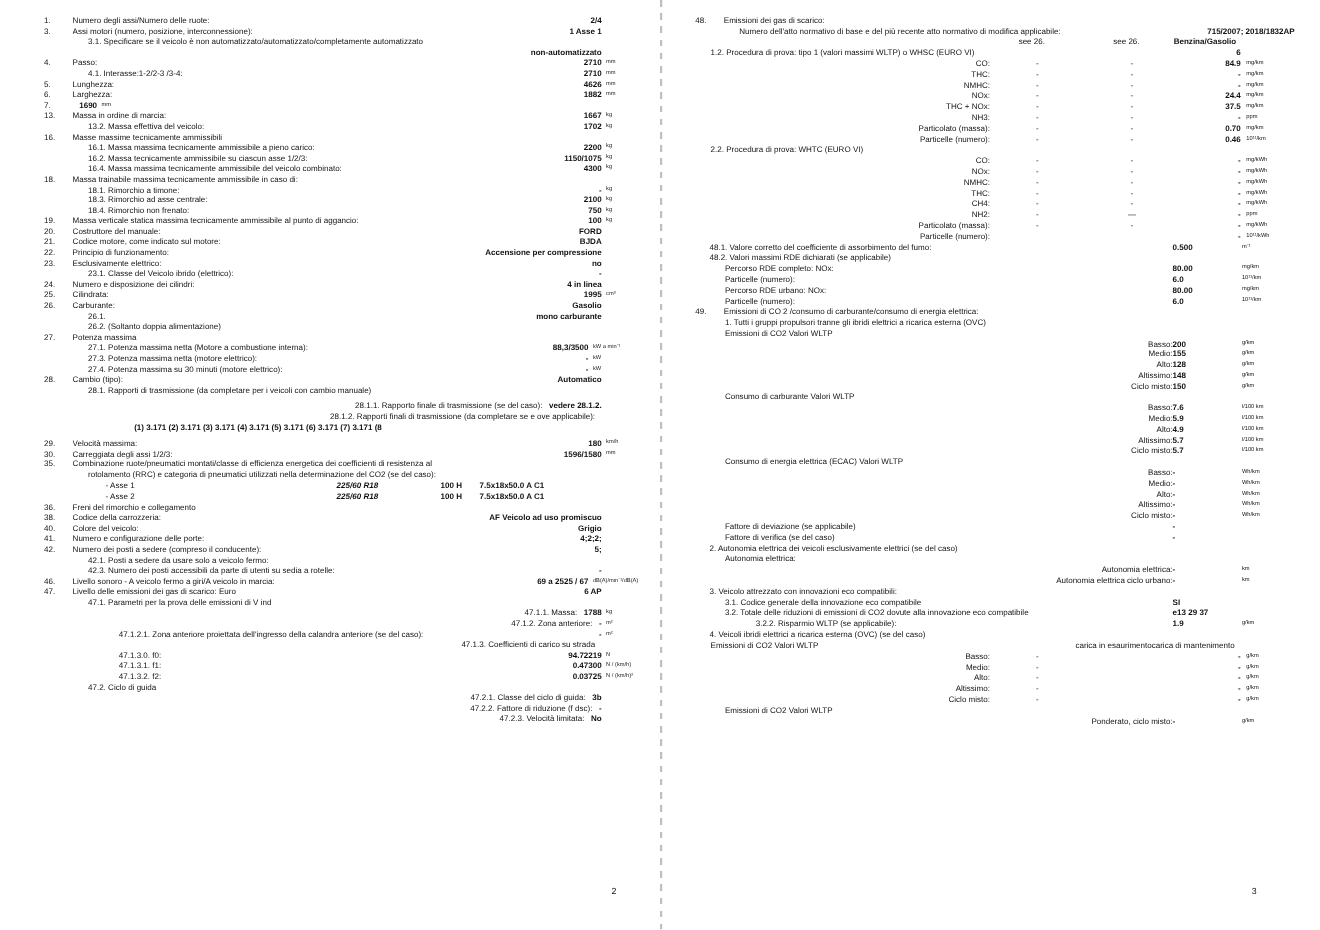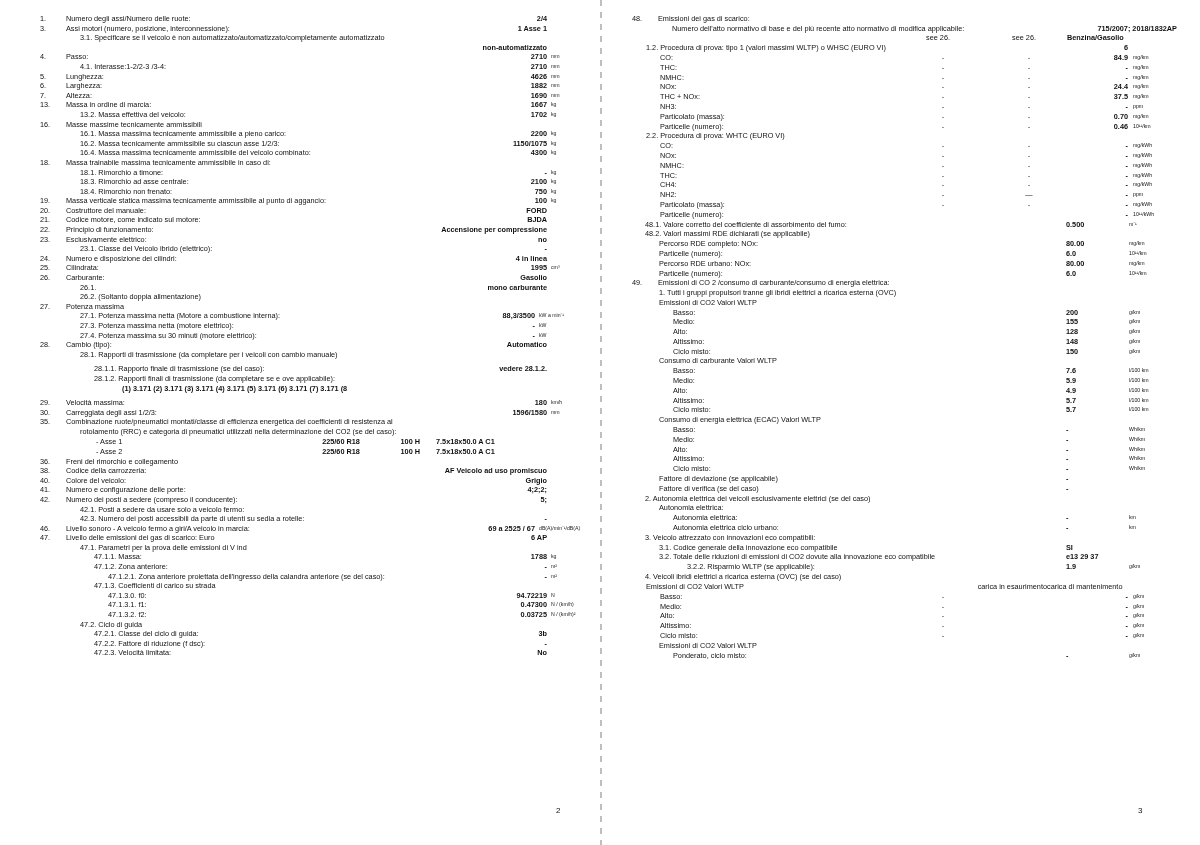--- a/index.html
+++ b/index.html
@@ -25,21 +25,21 @@
     font-size:7.3px;line-height:9.6px;
     white-space:nowrap;
   }
   .row .num{width:26px;flex:0 0 26px;text-align:left;}
   .row .lbl{flex:1 1 auto;overflow:hidden;}
   .row .val{flex:0 0 auto;text-align:right;font-weight:bold;padding-left:6px;}
   .row .unit{flex:0 0 34px;text-align:left;padding-left:4px;font-size:5.2px;font-weight:normal;color:#222;}
   .row .unit.w-lg{flex:0 0 46px;}
   .b{font-weight:bold;}
   .ind1{padding-left:14px;}
-  .ind2{padding-left:28px;}
+  .ind2{padding-left:28px;text-align:right;}
   .ind3{padding-left:42px;}
   .ind4{padding-left:56px;}
   .gap{height:5px;}
   .pgnum{position:absolute;font-size:8px;color:#111;}
   .pg-left{left:556px;top:806px;}
   .pg-right{left:1138px;top:806px;}
   .see-row{display:flex;font-size:7.3px;line-height:10px;}
   .see-row .lbl{flex:1 1 auto;}
   .see-row .c1{flex:0 0 86px;text-align:center;}
   .see-row .c2{flex:0 0 86px;text-align:center;}
@@ -49,21 +49,21 @@
   .r3 .a{flex:0 0 86px;text-align:center;}
   .r3 .b2{flex:0 0 86px;text-align:center;}
   .r3 .v{flex:0 0 56px;text-align:right;font-weight:bold;}
   .r3 .u{flex:0 0 44px;text-align:left;padding-left:5px;font-size:5.2px;}
   .r2{display:flex;font-size:7.3px;line-height:9.8px;white-space:nowrap;margin-left:13px;}
   .r2 .lbl{flex:1 1 auto;}
   .r2 .v{flex:0 0 58px;font-weight:bold;}
   .r2 .u{flex:0 0 48px;text-align:left;padding-left:5px;font-size:5.2px;}
   .tyre{display:flex;font-size:7.3px;line-height:10px;white-space:nowrap;}
   .tyre .lbl{flex:0 0 210px;padding-left:56px;}
-  .tyre .s1{flex:0 0 70px;text-align:center;font-weight:bold;}
+  .tyre .s1{flex:0 0 70px;text-align:left;font-weight:bold;font-style:italic;}
   .tyre .s2{flex:0 0 44px;text-align:right;font-weight:bold;}
   .tyre .s3{flex:0 0 120px;text-align:left;font-weight:bold;padding-left:16px;}
   .ovc{display:flex;font-size:7.3px;line-height:10px;}
   .ovc .lbl{flex:1 1 auto;}
   .ovc .c1{flex:0 0 150px;text-align:right;}
   .ovc .c2{flex:0 0 130px;text-align:left;}
 </style>
 </head>
 <body>
 
@@ -117,21 +117,20 @@
           <span class="unit">mm</span>
         </div>
       <div class="row">
           <span class="num">6.</span>
           <span class="lbl">Larghezza:</span>
           <span class="val">1882</span>
           <span class="unit">mm</span>
         </div>
       <div class="row">
           <span class="num">7.</span>
-          <span class="lbl">Altezza:</span>
           <span class="val">1690</span>
           <span class="unit">mm</span>
         </div>
       <div class="row">
           <span class="num">13.</span>
           <span class="lbl">Massa in ordine di marcia:</span>
           <span class="val">1667</span>
           <span class="unit">kg</span>
         </div>
       <div class="row">

